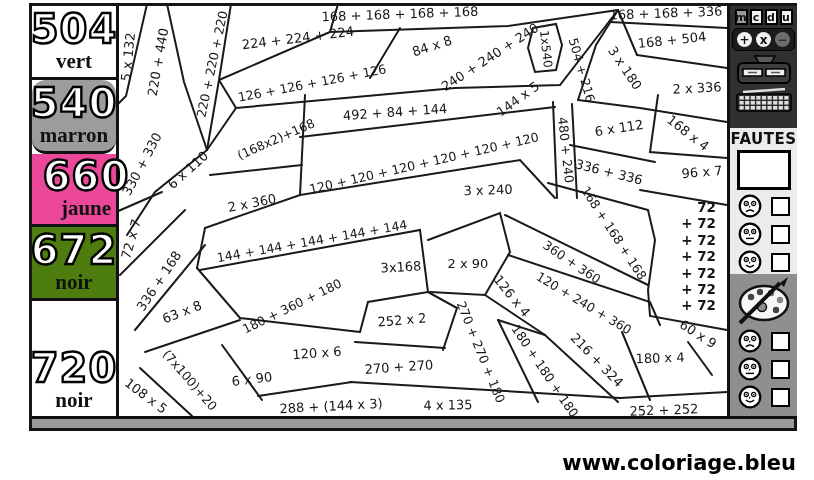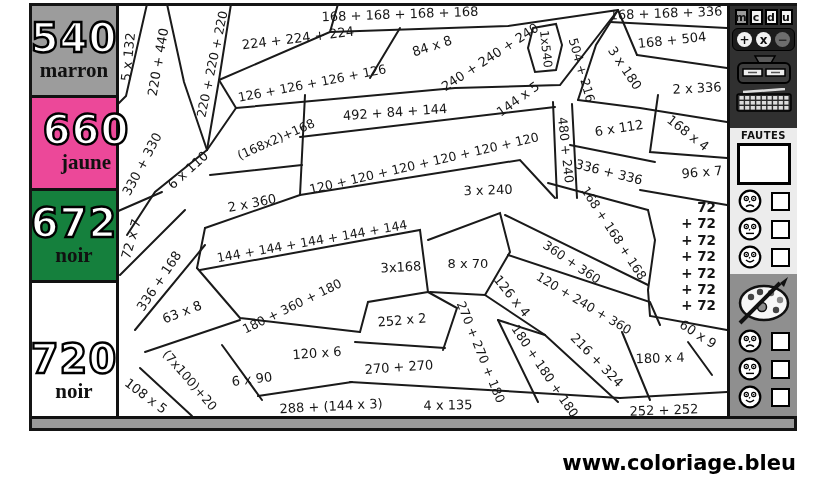--- a/index.html
+++ b/index.html
@@ -35,21 +35,21 @@
   .tile{width:13px;height:16px;border:2px solid #000;box-sizing:border-box;display:flex;align-items:center;justify-content:center;
         font-size:11px;font-weight:bold;color:#111;background:#f2f2f2;line-height:1;}
   .tile.dark{background:#9a9a9a;}
   #ops{margin-top:3px;background:#1c1c1c;border-radius:6px;padding:3px 4px;display:flex;gap:4px;border:1px solid #000;}
   .op{width:15px;height:15px;border-radius:50%;background:#f2f2f2;color:#111;display:flex;align-items:center;
       justify-content:center;font-size:12px;font-weight:900;line-height:1;}
   .op.minus{background:#6e6e6e;color:#2a2a2a;}
   #calc-display{margin-top:3px;background:#fff;border:2px solid #000;font-size:8.5px;font-weight:bold;
                 padding:1px 2px;color:#111;letter-spacing:0px;}
   #sb-mid{height:146px;background:#ececec;display:flex;flex-direction:column;align-items:center;box-sizing:border-box;}
-  #fautes-title{margin-top:2px;font-size:10px;font-weight:900;letter-spacing:0.5px;color:#111;}
+  #fautes-title{margin-top:2px;font-size:15px;font-weight:900;letter-spacing:0.5px;color:#111;}
   #fautes-box{width:48px;height:36px;background:#fff;border:3px solid #000;margin-top:2px;}
   .face-row{display:flex;align-items:center;gap:9px;margin-top:4px;}
   .checkbox{width:15px;height:15px;background:#fff;border:2.5px solid #000;box-sizing:content-box;}
   #sb-bot{height:142px;background:#8f8f8f;display:flex;flex-direction:column;align-items:center;box-sizing:border-box;}
   
   #footer-link{position:absolute;right:18px;top:451px;font-size:21px;font-weight:600;color:#000;
                font-family:"DejaVu Sans",sans-serif;}
 </style>
 </head>
 <body>
@@ -108,29 +108,33 @@
       <path d="M488,390 L620,398"></path>
       <path d="M350,382 L488,390"></path>
       <path d="M258,396 L352,382"></path>
       <path d="M222,345 L262,400"></path>
       <path d="M140,368 L192,416"></path>
       <path d="M533,28 L556,24 L562,45 L556,70 L535,72 L528,48 Z"></path>
     </g>
   </svg>
 
   <div id="legend">
-      <div class="legend-cell" style="background: rgb(156, 156, 156);">
+      <div class="legend-cell" style="background: rgb(255, 255, 255);">
+        <div class="legend-value">504</div>
+        <div class="legend-name">vert</div>
+      </div>
+      <div class="legend-cell" style="background: rgb(156, 156, 156); border-radius: 14px;">
         <div class="legend-value">540</div>
         <div class="legend-name">marron</div>
       </div>
       <div class="legend-cell" style="background: #ec4899; padding-left: 24px;">
         <div class="legend-value">660</div>
         <div class="legend-name">jaune</div>
       </div>
-      <div class="legend-cell" style="background: #15803d;">
+      <div class="legend-cell" style="background: #4d7c0f;">
         <div class="legend-value">672</div>
         <div class="legend-name">noir</div>
       </div>
       <div class="legend-cell" style="background: rgb(255, 255, 255); margin-top: 44px;">
         <div class="legend-value">720</div>
         <div class="legend-name">noir</div>
       </div>
     </div>
 
   <div id="band"></div>
@@ -171,21 +175,21 @@
       <div class="expr" style="font-size: 12.5px; left: 424px; top: 163px; transform: translate(-50%, -50%) rotate(-13deg);">120 + 120 + 120 + 120 + 120 + 120</div>
       <div class="expr" style="left: 488px; top: 190px; transform: translate(-50%, -50%) rotate(-2deg);">3 x 240</div>
       <div class="expr" style="left: 609px; top: 172px; transform: translate(-50%, -50%) rotate(14deg);">336 + 336</div>
       <div class="expr" style="font-size: 12.5px; left: 566px; top: 150px; transform: translate(-50%, -50%) rotate(84deg);">480 + 240</div>
       <div class="expr" style="font-size: 12.5px; left: 614px; top: 233px; transform: translate(-50%, -50%) rotate(57deg);">168 + 168 + 168</div>
       <div class="expr" style="font-size: 12.5px; left: 312px; top: 241px; transform: translate(-50%, -50%) rotate(-10deg);">144 + 144 + 144 + 144 + 144</div>
       <div class="expr" style="left: 131px; top: 239px; transform: translate(-50%, -50%) rotate(-74deg);">72 x 7</div>
       <div class="expr" style="left: 159px; top: 281px; transform: translate(-50%, -50%) rotate(-56deg);">336 + 168</div>
       <div class="expr" style="left: 182px; top: 312px; transform: translate(-50%, -50%) rotate(-21deg);">63 x 8</div>
       <div class="expr" style="left: 401px; top: 267px; transform: translate(-50%, -50%) rotate(-3deg);">3x168</div>
-      <div class="expr" style="left: 468px; top: 263px; transform: translate(-50%, -50%) rotate(0deg);">8 x 70</div>
+      <div class="expr" style="left: 468px; top: 263px; transform: translate(-50%, -50%) rotate(0deg);">2 x 90</div>
       <div class="expr" style="font-size: 12.5px; left: 572px; top: 262px; transform: translate(-50%, -50%) rotate(34deg);">360 + 360</div>
       <div class="expr" style="font-size: 12.5px; left: 584px; top: 303px; transform: translate(-50%, -50%) rotate(31deg);">120 + 240 + 360</div>
       <div class="expr" style="left: 512px; top: 296px; transform: translate(-50%, -50%) rotate(51deg);">126 x 4</div>
       <div class="expr" style="font-size: 12.5px; left: 292px; top: 306px; transform: translate(-50%, -50%) rotate(-26deg);">180 + 360 + 180</div>
       <div class="expr" style="left: 402px; top: 320px; transform: translate(-50%, -50%) rotate(-5deg);">252 x 2</div>
       <div class="expr" style="left: 698px; top: 334px; transform: translate(-50%, -50%) rotate(33deg);">60 x 9</div>
       <div class="expr" style="left: 597px; top: 360px; transform: translate(-50%, -50%) rotate(46deg);">216 + 324</div>
       <div class="expr" style="left: 660px; top: 358px; transform: translate(-50%, -50%) rotate(-2deg);">180 x 4</div>
       <div class="expr" style="left: 399px; top: 367px; transform: translate(-50%, -50%) rotate(-4deg);">270 + 270</div>
       <div class="expr" style="font-size: 12.5px; left: 481px; top: 352px; transform: translate(-50%, -50%) rotate(68deg);">270 + 270 + 180</div>

